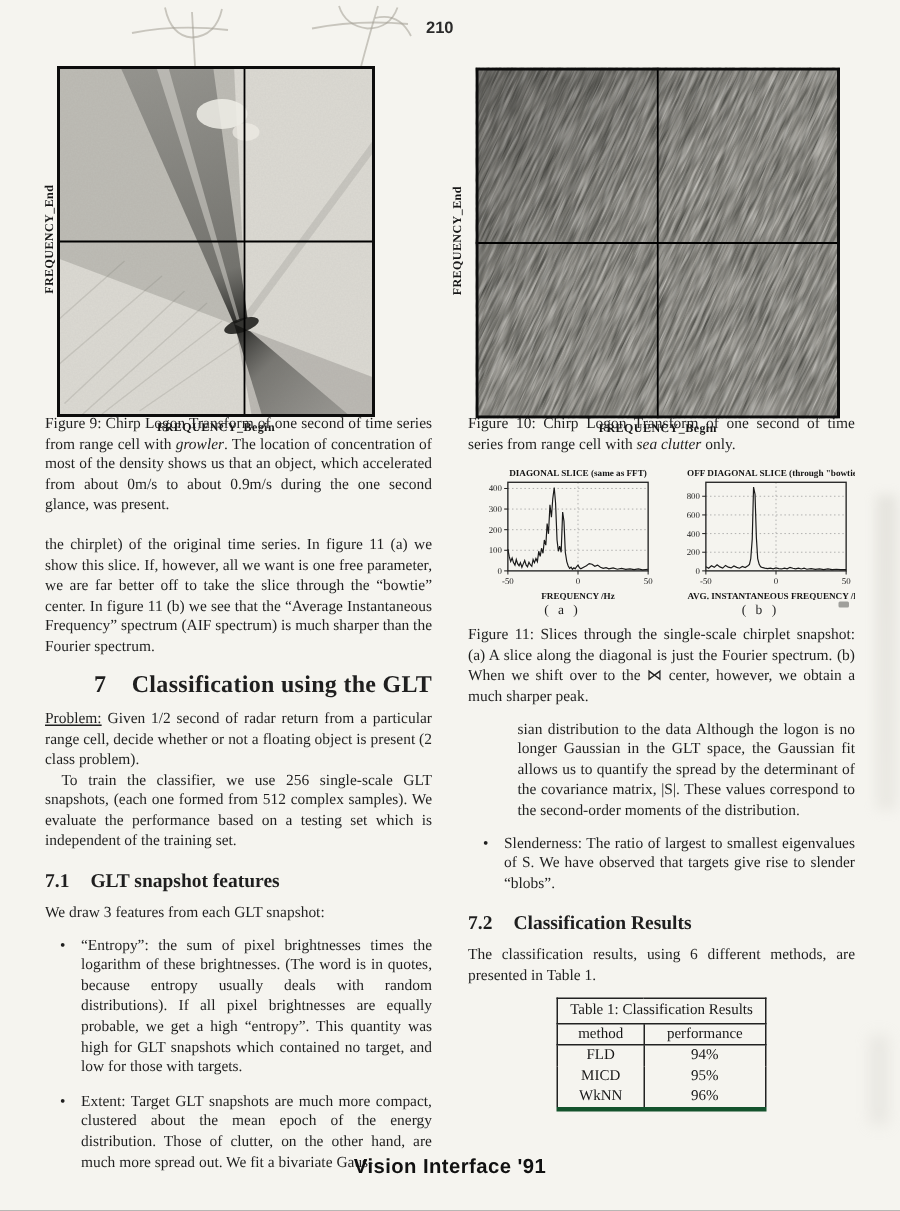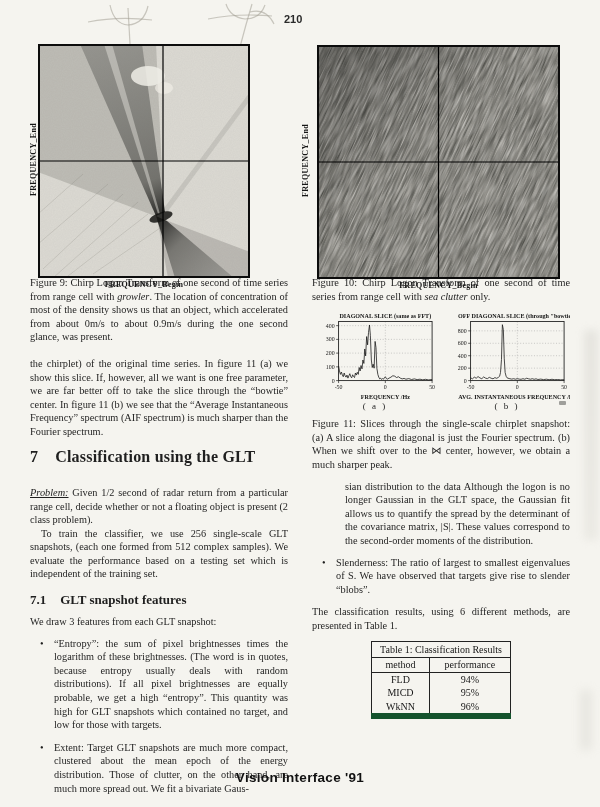--- a/index.html
+++ b/index.html
@@ -29,23 +29,23 @@
         letter-spacing:.3px;color:#161616;}
   #fig9 .xlab{left:12px;width:212px;}
   #fig10 .xlab{left:12px;width:243px;}
   
   .col{position:absolute;top:276px;width:258px;font-size:10.3px;line-height:13.6px;text-align:justify;}
   .col-left{left:30px;}
   .col-right{left:312px;}
   .bp{margin:0;} .mt7{margin-top:7px;} .mt6{margin-top:6px;} .mt8{margin-top:8px;}
   .ind{text-indent:11px;}
   .cont-ind{margin-left:33px;}
-  .u{text-decoration:underline;font-style:italic;}
+  .u{text-decoration:underline;}
   .it{font-style:italic;}
-  h2.sec{font:700 16px/1.15 "Liberation Serif",serif;margin:9px 0 20px;letter-spacing:.2px;text-align:left;}
+  h2.sec{font:700 16px/1.15 "Liberation Serif",serif;margin:9px 0 7px;letter-spacing:.2px;text-align:right;}
   h2.sec .num{margin-right:17px;}
   h3.sub{font:700 13px/1.15 "Liberation Serif",serif;margin:12px 0 7px;text-align:left;}
   h3.sub .num{margin-right:14px;}
   ul.blist{list-style:none;margin:8px 0 0 10px;padding:0;}
   ul.blist li{position:relative;padding-left:14px;margin-bottom:9px;text-align:justify;font-family:Liberation Serif, serif;}
   ul.blist li::before{content:"\2022";position:absolute;left:0;top:0;}
   
   .fig11{margin-top:6px;}
   .plots{display:flex;justify-content:space-between;}
   .plot{width:126px;height:91px;}
@@ -56,21 +56,21 @@
   .plot .grid{stroke:#999;stroke-width:.5;stroke-dasharray:1,1.8;fill:none;}
   .plot .frame{fill:none;stroke:#222;stroke-width:.9;}
   .plot .tick{stroke:#222;stroke-width:.7;}
   .plot .series{fill:none;stroke:#1a1a1a;stroke-width:.8;}
   
   .tablewrap{display:flex;justify-content:center;margin-top:8px;}
   table.t1{border-collapse:collapse;font-size:10px;line-height:11.5px;color:#171717;border-radius:14px;}
   table.t1 td,table.t1 th{border:1px solid #222;padding:1px 10px;text-align:center;font-weight:400;}
   table.t1 .ttl{padding:2px 8px;}
   table.t1 tr.data td{border-top:none;border-bottom:none;}
-  table.t1 tr.last td{border-bottom:6px solid #14532d;}
+  table.t1 tr.last td{border-bottom:3px solid #14532d;}
 </style>
 </head>
 <body>
 
 <div class="page">
 
   <svg class="pencil" viewBox="0 0 220 60">
     <path d="M8,20 Q38,14 72,18"></path>
     <path d="M30,3 Q34,22 48,23 Q64,22 68,4"></path>
     <path d="M48,6 L50,42"></path>
@@ -239,20 +239,21 @@
       </div>
       <p class="bp mt6">Figure 11: Slices through the single-scale chirplet snapshot: (a) A slice along the diagonal is just the Fourier spectrum. (b) When we shift over to the ⋈ center, however, we obtain a much sharper peak.</p>
     </div>
 
     <p class="bp mt8 cont-ind">sian distribution to the data Although the logon is no longer Gaussian in the GLT space, the Gaussian fit allows us to quantify the spread by the determinant of the covariance matrix, |S|.  These values correspond to the second-order moments of the distribution.</p>
 
     <ul class="blist">
       <li>Slenderness: The ratio of largest to smallest eigenvalues of S.  We have observed that targets give rise to slender “blobs”.</li>
     </ul>
 
+    <h3 class="sub"><span class="num">7.2</span><span>Classification Results</span></h3>
 
     <p class="bp">The classification results, using 6 different methods, are presented in Table 1.</p>
 
     <div class="tablewrap">
       <table class="t1">
         <tbody>
             <tr>
               <td class="ttl" colspan="2">Table 1: Classification Results</td>
             </tr>
         <tr>

